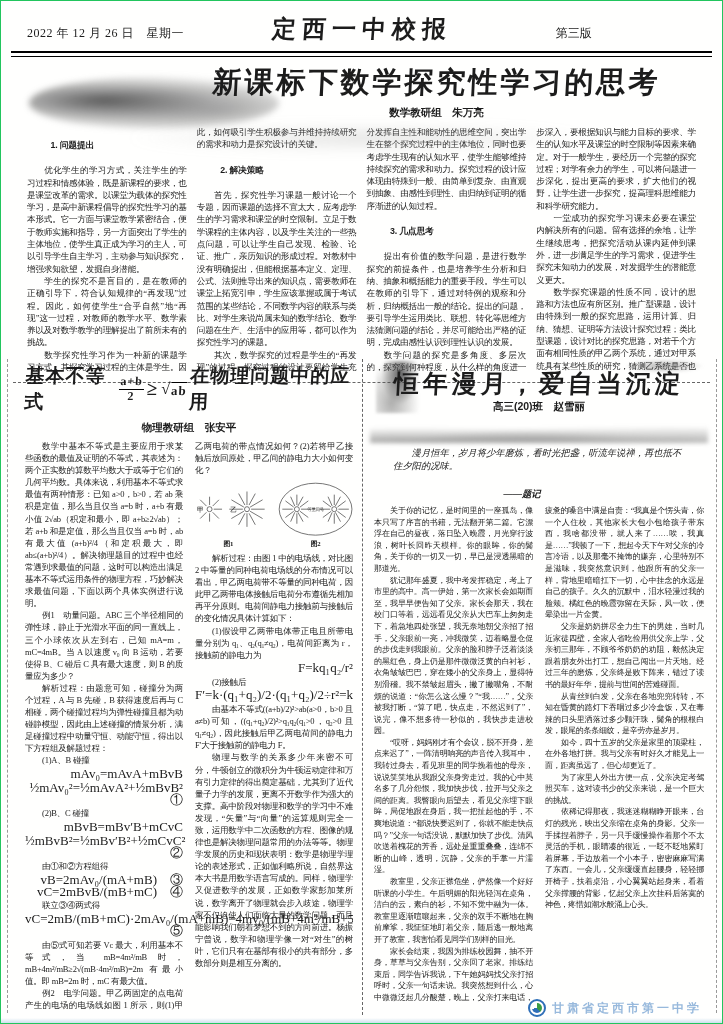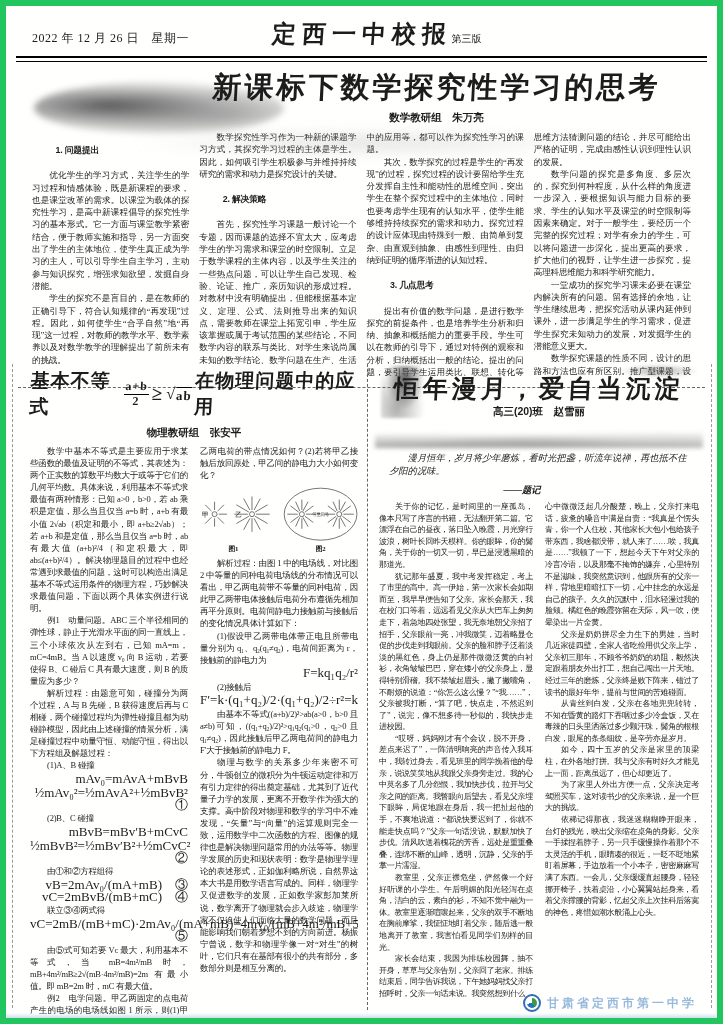--- a/index.html
+++ b/index.html
@@ -1,23 +1,23 @@
 <!DOCTYPE html>
 <html><head>
 <meta charset="utf-8">
 <style>
   html,body{margin:0;padding:0;background:#e9e9e9;}
   .page{position:relative;width:723px;height:1024px;margin:0 auto;background:#fefefdf5;background:#fffffe;
         font-family:"Liberation Serif","DejaVu Serif",serif;color:#1c1c1c;overflow:hidden;
-        border:6px solid #22c55e;box-sizing:border-box;}
+        border:1px solid #22c55e;box-sizing:border-box;}
   
   .header{display:flex;align-items:baseline;padding:12px 26px 2px;}
   .date{flex:1;font-size:12px;letter-spacing:.5px;}
   .masthead{flex:0 0 auto;font-size:24px;font-weight:900;letter-spacing:6px;transform:skewX(-4deg);}
-  .edition{flex:1;text-align:left;font-size:10px;}
+  .edition{flex:1;text-align:center;font-size:12px;}
   .rule{margin:4px 10px 0;height:3px;border-top:2px solid #000;border-bottom:1px solid #000;}
   
   .main-article{position:relative;}
   .ink{position:absolute;border-radius:50%;pointer-events:none;}
   .ink-a{left:28px;top:14px;width:250px;height:52px;filter:blur(3px);
     background:radial-gradient(ellipse at 30% 45%,rgba(55,55,55,.8),rgba(110,110,110,.35) 45%,transparent 72%),
                radial-gradient(ellipse at 75% 65%,rgba(90,90,90,.45),transparent 65%);}
   .ink-b{left:120px;top:60px;width:480px;height:30px;filter:blur(6px);
     background:radial-gradient(ellipse,rgba(150,150,150,.25),transparent 70%);}
   .main-article h1{margin:6px 0 0 150px;text-align:center;font-size:29px;font-weight:900;letter-spacing:3px;transform:skewX(-3deg);}
@@ -54,21 +54,21 @@
   .lotus{position:absolute;left:2px;top:2px;width:44px;height:52px;filter:blur(1.5px);
     background:radial-gradient(ellipse at 55% 25%,rgba(60,60,60,.8),transparent 55%),
                radial-gradient(ellipse at 35% 80%,rgba(95,95,95,.5),transparent 70%);}
   .twig{position:absolute;right:0;top:0;width:80px;height:14px;filter:blur(1.5px);
     background:radial-gradient(ellipse,rgba(80,80,80,.45),transparent 70%);}
   .mountains{position:absolute;left:-4px;right:-4px;bottom:-12px;height:20px;filter:blur(2px);
     background:radial-gradient(ellipse at 12% 100%,rgba(80,80,80,.55),transparent 55%),
                radial-gradient(ellipse at 50% 100%,rgba(125,125,125,.35),transparent 55%),
                radial-gradient(ellipse at 88% 100%,rgba(95,95,95,.5),transparent 60%);}
   .epigraph{margin:16px 4px 4px;font-size:9.3px;line-height:13px;font-style:italic;}
-  .epigraph p{margin:6px;text-indent:2em;font-family:Liberation Mono, monospace;}
+  .epigraph p{margin:15px;text-indent:2em;font-family:Liberation Mono, monospace;}
   .attrib{text-align:center;padding-right:34px;font-style:italic;font-size:9.3px;font-weight:bold;}
   .essay-text{margin-top:3px;height:504px;column-count:2;column-gap:12px;column-fill:auto;
     font-size:8px;line-height:11.6px;letter-spacing:-0.3px;text-align:justify;overflow:hidden;}
   .footer-mark{position:absolute;bottom:-2px;right:10px;display:flex;align-items:center;gap:6px;}
   .logo{width:14px;height:14px;border-radius:50%;border:2px solid #2f6fb8;background:#fff;position:relative;}
   .logo::after{content:"";position:absolute;inset:2px;border-radius:50%;
     background:conic-gradient(#3a9c46 0 40%,#2f6fb8 40% 72%,#ffffff 72%);}
   .watermark{color:#8db2d9;font-size:12px;font-weight:bold;letter-spacing:3px;
     font-family:"Liberation Sans","DejaVu Sans",sans-serif;opacity:.9;}
   .scan-strip{position:absolute;left:0;right:0;bottom:0;height:5px;

